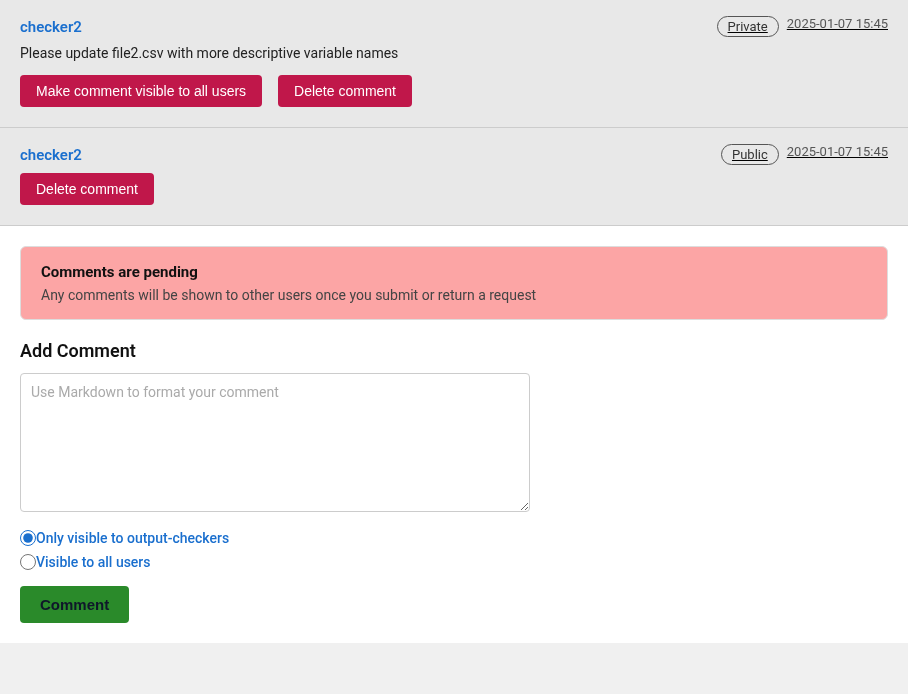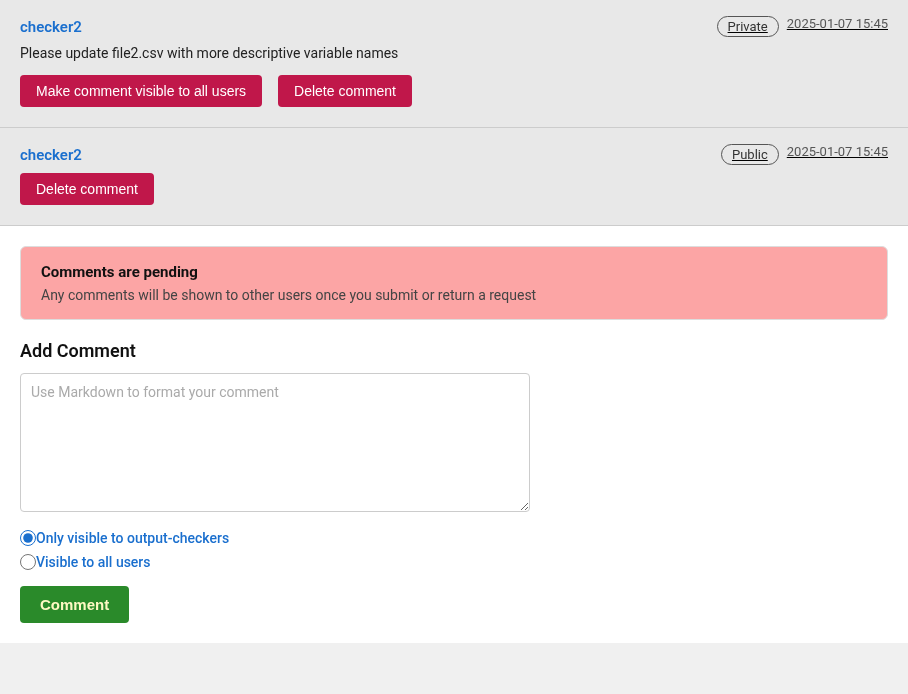--- a/index.html
+++ b/index.html
@@ -149,21 +149,21 @@
     .radio-label input[type="radio"] {
       width: 16px;
       height: 16px;
       accent-color: #1a6fce;
       cursor: pointer;
     }
 
     .btn-submit {
       margin-top: 16px;
       background: #2a8a2a;
-      color: #fef9c3;
+      color: #0f172a;
       border: none;
       border-radius: 4px;
       padding: 10px 20px;
       font-size: 15px;
       font-weight: 600;
       cursor: pointer;
     }
   </style>
 </head>
 <body>

